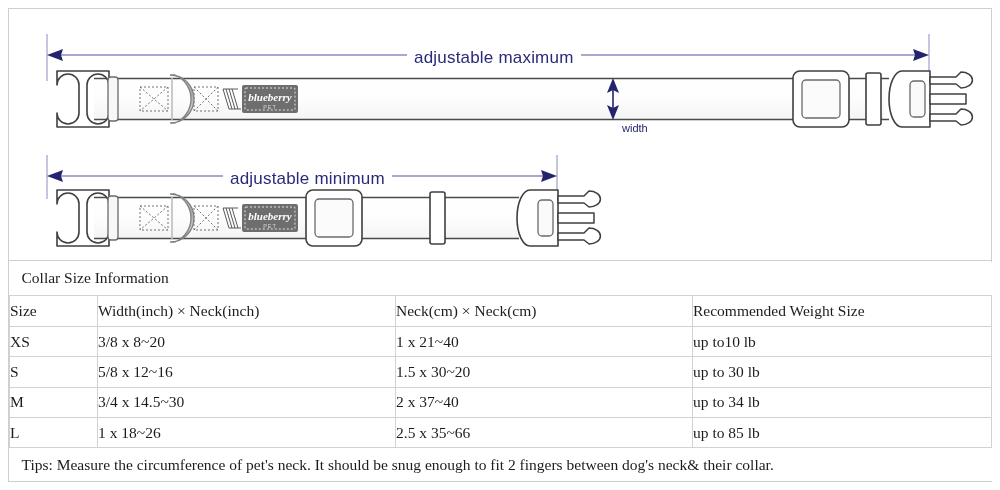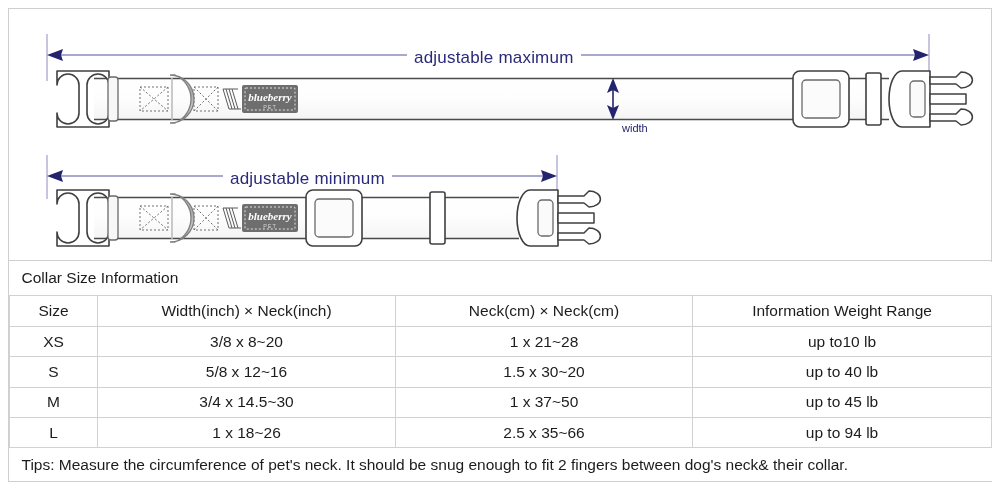--- a/index.html
+++ b/index.html
@@ -58,26 +58,26 @@
     margin-top: 32px;
   }
 
   
   .size-table {
     position: absolute;
     left: 9px; top: 262px;
     width: 982px; height: 219px;
     border-collapse: collapse;
     table-layout: fixed;
+    font-family: Liberation Serif, serif;
   }
   .size-table td {
     border: 1px solid #d2d2d2;
     font-size: 15.5px;
     color: #1c1c1c;
-    text-align: center;
     padding: 0;
     height: 30px;
     background: #fff;
   }
   .size-table tr.title-row td,
   .size-table tr.tips-row td {
     text-align: left;
     padding-left: 12px;
     height: 33px;
     border-left: none;
@@ -242,44 +242,44 @@
         <col class="col-weight">
     </colgroup>
     <tbody>
       <tr class="title-row">
         <td colspan="4">Collar Size Information</td>
       </tr>
       <tr class="head-row">
         <td>Size</td>
         <td>Width(inch)  ×  Neck(inch)</td>
         <td>Neck(cm)  ×  Neck(cm)</td>
-        <td>Information Weight Range</td>
+        <td>Recommended Weight Size</td>
       </tr>
       <tr class="data-row">
         <td>XS</td>
         <td>3/8 x 8~20</td>
-        <td>1 x 21~28</td>
+        <td>1 x 21~40</td>
         <td>up to10 lb</td>
       </tr>
       <tr class="data-row">
         <td>S</td>
         <td>5/8 x 12~16</td>
         <td>1.5 x 30~20</td>
-        <td>up to 40 lb</td>
+        <td>up to 30 lb</td>
       </tr>
       <tr class="data-row">
         <td>M</td>
         <td>3/4 x 14.5~30</td>
-        <td>1 x 37~50</td>
-        <td>up to 45 lb</td>
+        <td>2 x 37~40</td>
+        <td>up to 34 lb</td>
       </tr>
       <tr class="data-row">
         <td>L</td>
         <td>1 x 18~26</td>
         <td>2.5 x 35~66</td>
-        <td>up to 94 lb</td>
+        <td>up to 85 lb</td>
       </tr>
       <tr class="tips-row">
         <td colspan="4">Tips: Measure the circumference of pet's neck. It should be snug enough to fit 2 fingers between dog's neck&amp; their collar.</td>
       </tr>
     </tbody>
   </table>
 </div>
 
 </body></html>

